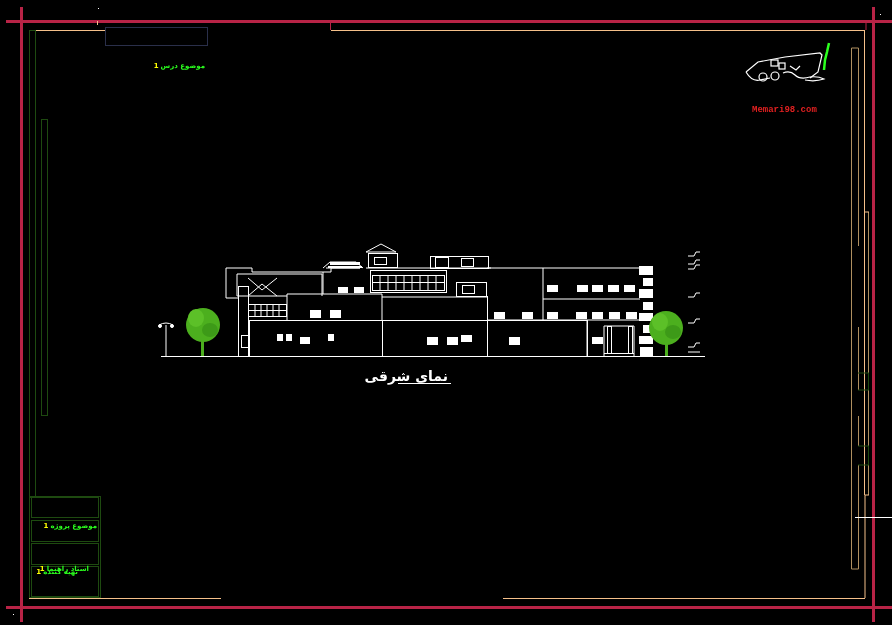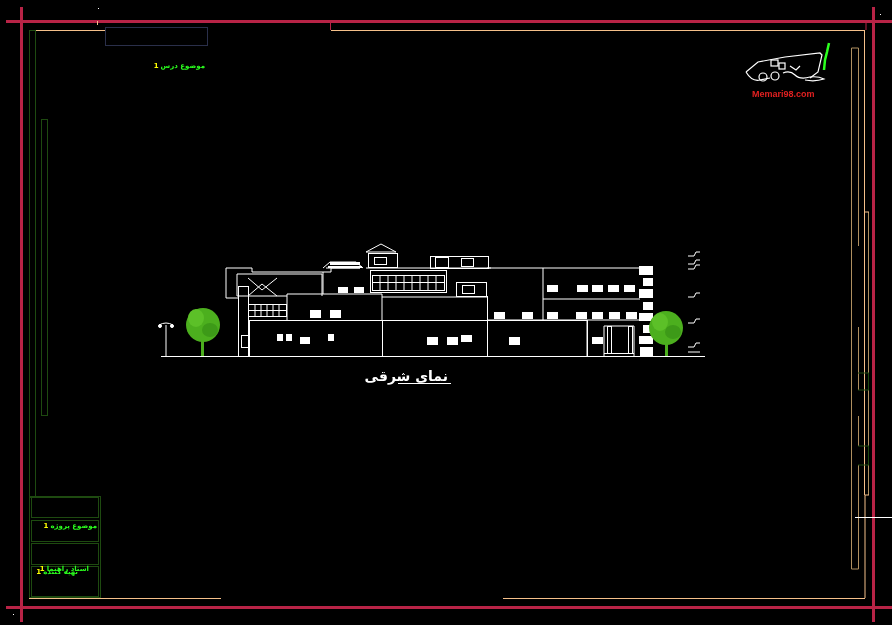--- a/index.html
+++ b/index.html
@@ -1,21 +1,21 @@
 <!DOCTYPE html>
 <html><head>
 <meta charset="utf-8">
 <style>
   html, body { margin:0; padding:0; background:#000; }
   body { width:892px; height:625px; overflow:hidden; position:relative; font-family:"DejaVu Sans", sans-serif; }
   #sheet { position:absolute; left:0; top:0; width:892px; height:625px; }
   .lbl { position:absolute; font-size:7px; color:#2bff1e; font-weight:bold; white-space:nowrap; direction:rtl; }
   .lbl .mark { color:#ffff00; margin-right:2px; }
   .title-text { position:absolute; font-size:14px; color:#ffffff; font-weight:bold; white-space:nowrap; direction:rtl; }
-  .logo-url { position:absolute; font-family:Liberation Sans, sans-serif; font-size:9px; color:#e02020; font-weight:bold; }
+  .logo-url { position:absolute; font-family:Liberation Mono, monospace; font-size:9px; color:#e02020; font-weight:bold;margin-top:16px; }
 </style>
 </head>
 <body>
 
 <svg id="sheet" width="892" height="625" viewBox="0 0 892 625" xmlns="http://www.w3.org/2000/svg">
 
   <g stroke="#b82346" stroke-width="3" fill="none">
     <line x1="6" y1="21.5" x2="892" y2="21.5"></line>
     <line x1="21.5" y1="7" x2="21.5" y2="622"></line>
     <line x1="6" y1="607.5" x2="892" y2="607.5"></line>

